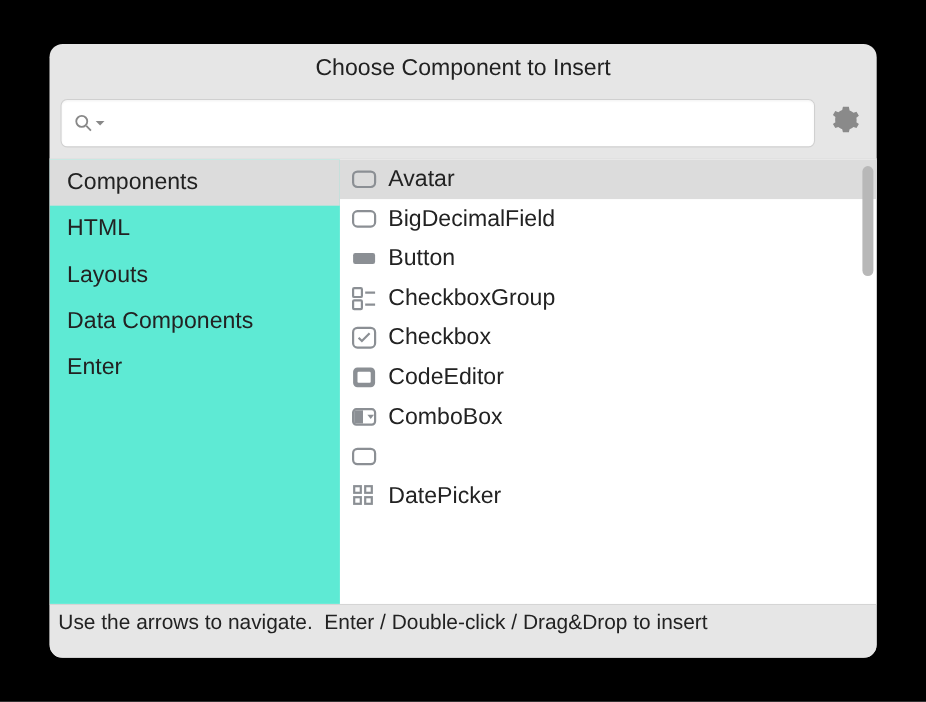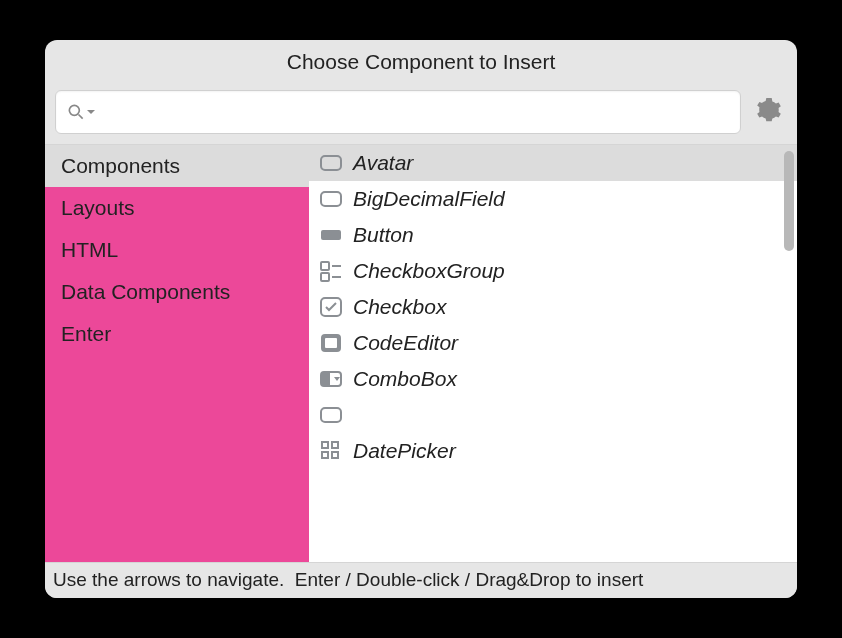--- a/index.html
+++ b/index.html
@@ -65,21 +65,21 @@
   .content {
     flex: 1;
     display: flex;
     background: #fff;
     position: relative;
     border-top: 1px solid #d5d5d5;
     overflow: hidden;
   }
   .categories {
     width: 264px;
-    background: #ec4899;
+    background: #5eead4;
     overflow: hidden;
   }
   .cat-item {
     padding: 9px 16px;
     font-size: 21px;
     cursor: default;
     white-space: nowrap;
   }
   .cat-item.selected {
     background: #dcdcdc;
@@ -89,41 +89,40 @@
     overflow: hidden;
     position: relative;
   }
   .comp-item {
     display: flex;
     align-items: center;
     gap: 10px;
     padding: 6px 10px;
     font-size: 21px;
     cursor: default;
-    font-style: italic;
   }
   .comp-item.selected {
     background: #dcdcdc;
   }
   .comp-icon {
     width: 24px; height: 24px;
     display: flex; align-items: center; justify-content: center;
     flex-shrink: 0;
   }
   .scrollbar {
     position: absolute;
     right: 3px;
     top: 6px;
     width: 10px;
     height: 100px;
     background: #b8b8b8;
     border-radius: 5px;
   }
   .footer {
-    padding: 6px 8px 7px 8px;
+    padding: 6px 8px 20px 8px;
     font-size: 19px;
     color: #222;
     border-top: 1px solid #d5d5d5;
     background: #e6e6e6;
     white-space: nowrap;
   }
 </style>
 </head>
 <body>
 
@@ -148,22 +147,22 @@
         <svg width="26" height="26" viewBox="0 0 24 24" fill="#8a8a8a">
           <path d="M12 8a4 4 0 100 8 4 4 0 000-8zm9 4a8.96 8.96 0 00-.2-1.9l2.1-1.6-2-3.4-2.5 1a9 9 0 00-3.3-1.9L14.5 1h-5l-.6 2.6a9 9 0 00-3.3 1.9l-2.5-1-2 3.4 2.1 1.6A9 9 0 003 12c0 .65.07 1.3.2 1.9L1.1 15.5l2 3.4 2.5-1a9 9 0 003.3 1.9l.6 2.6h5l.6-2.6a9 9 0 003.3-1.9l2.5 1 2-3.4-2.1-1.6c.13-.6.2-1.25.2-1.9z"></path>
         </svg>
       </span>
     </div>
   </div>
 
   <div class="content">
     <div class="categories" id="categories">
         <div class="cat-item selected">Components</div>
+        <div class="cat-item">HTML</div>
         <div class="cat-item">Layouts</div>
-        <div class="cat-item">HTML</div>
         <div class="cat-item">Data Components</div>
         <div class="cat-item">Enter</div>
       </div>
     <div class="comp-list" id="components">
       <div class="comp-item selected">
           <span class="comp-icon">
             <svg width="24" height="24" viewBox="0 0 24 24">
               <rect x="2" y="5" width="20" height="14" rx="4" fill="none" stroke="#8b8f94" stroke-width="2"></rect>
             </svg>
           </span>

